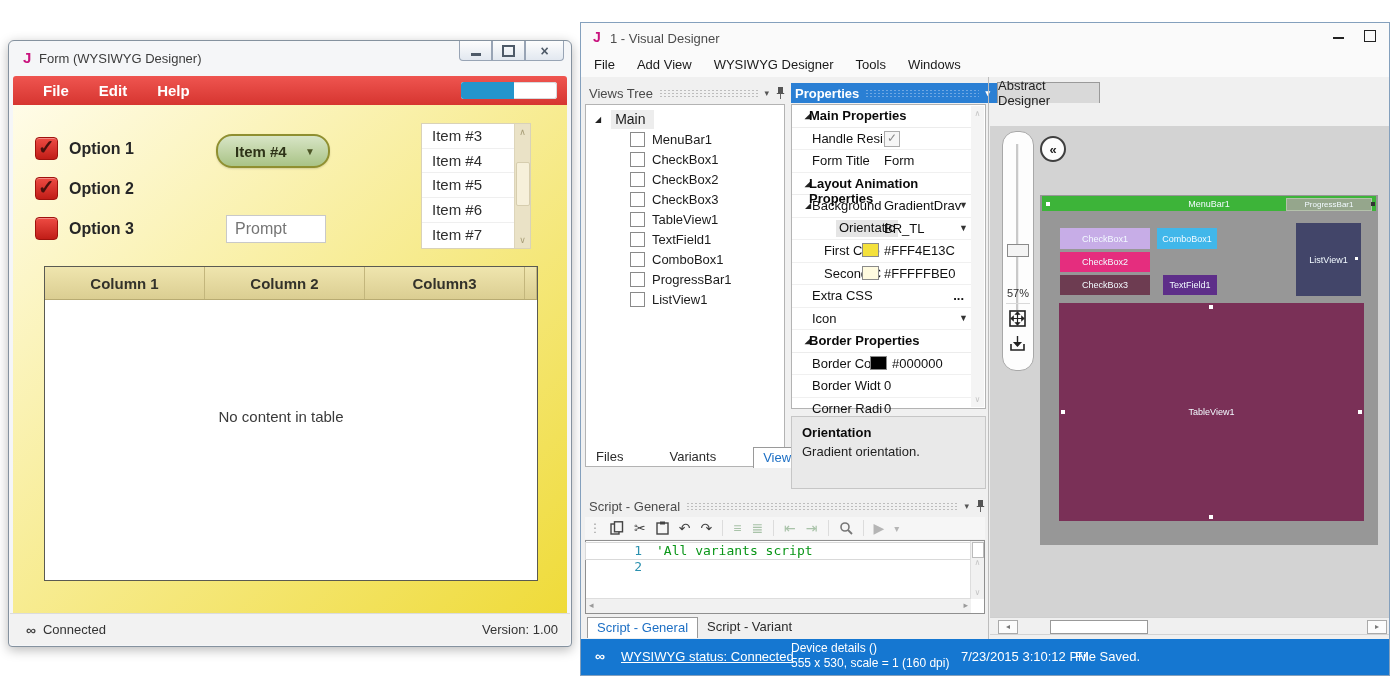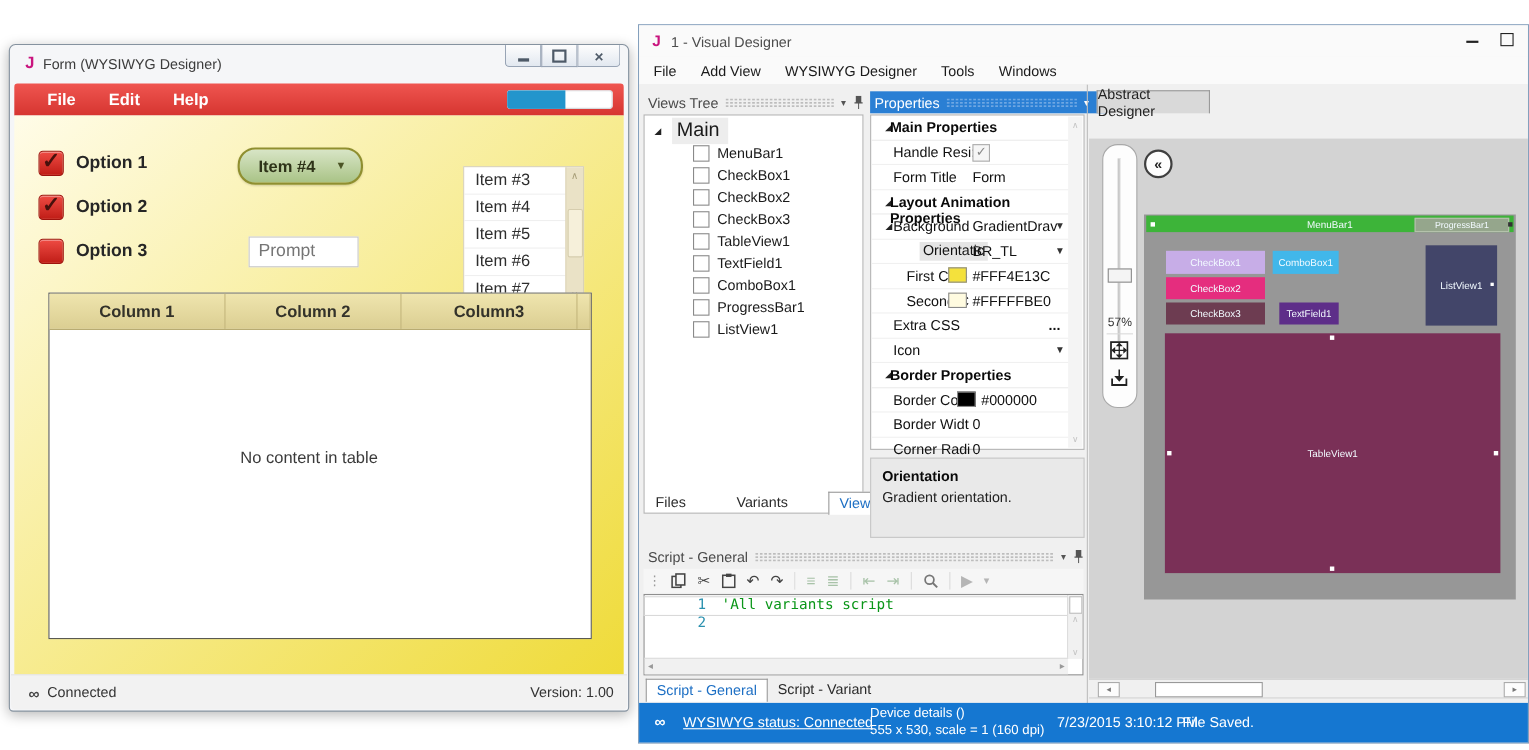--- a/index.html
+++ b/index.html
@@ -31,21 +31,21 @@
   .cbx{width:21px;height:21px;border-radius:4px;border:1px solid #9e120d;background:linear-gradient(#ee4b43,#c01d17);
     display:flex;align-items:center;justify-content:center;box-shadow:inset 0 1px 0 rgba(255,255,255,.35);}
   .cbx .ck{color:#47100c;font-size:20px;font-weight:bold;margin-top:-4px;}
   .opt .lbl{margin-left:11px;font-size:16px;font-weight:bold;color:#262626;}
   .combo{position:absolute;left:203px;top:29px;width:110px;height:30px;border-radius:16px;border:2px solid #8f8f30;
     background:linear-gradient(#d8e5c6,#a9c386);display:flex;align-items:center;box-shadow:0 1px 2px rgba(0,0,0,.15);}
   .combo .cv{margin-left:17px;font-size:15px;font-weight:bold;color:#2e3318;}
   .combo .ca{position:absolute;right:13px;font-size:10px;color:#4c5526;}
   .fld{position:absolute;left:213px;top:110px;width:100px;height:28px;border:1px solid #c9c9c9;background:#fff;
     font-size:16px;color:#9f9f9f;padding-left:8px;box-sizing:border-box;font-family:"Liberation Sans",sans-serif;outline:none;}
-  .list{position:absolute;left:408px;top:18px;width:108px;height:124px;background:#fff;border:1px solid #d9d2b8;margin-top:28px;}
+  .list{position:absolute;left:408px;top:18px;width:108px;height:124px;background:#fff;border:1px solid #d9d2b8;}
   .list .li{height:23.7px;line-height:23.7px;padding-left:10px;font-size:15px;color:#2e2e2e;border-bottom:1px solid #efefef;}
   .list-sb{position:absolute;right:0;top:0;bottom:0;width:15px;background:#eae2c6;border-left:1px solid #ddd5ba;}
   .list-sb .chv{position:absolute;left:0;width:100%;text-align:center;font-size:9px;color:#a89e78;}
   .list-sb .thumb{position:absolute;left:1px;width:12px;top:38px;height:42px;background:#f6f0da;border:1px solid #d6cdae;border-radius:2px;}
   .tbl{position:absolute;left:31px;top:161px;width:494px;height:315px;background:#fff;border:1px solid #5a5a52;box-sizing:border-box;}
   .tbl-hdr{height:32px;display:flex;background:linear-gradient(#efe5ae,#dbce92);border-bottom:1px solid #b8ab72;}
   .tbl-hdr .th{width:159px;border-right:1px solid #c3b67c;display:flex;align-items:center;justify-content:center;
     font-weight:bold;font-size:15px;color:#33322a;}
   .tbl-hdr .th-fill{flex:1;}
   .tbl-empty{position:absolute;left:0;right:20px;top:45%;text-align:center;font-size:15px;color:#3a3a3a;}
@@ -71,21 +71,21 @@
   .panel-hdr .dd{font-size:9px;color:#555;margin-right:7px;}
   .pin{width:9px;height:12px;}
   .hdr-blue{background:#2a7fd4;color:#fff;}
   .hdr-blue .dots{background-image:radial-gradient(#6ea7e3 1px,transparent 1.2px);}
   .hdr-blue .dd{color:#fff;}
 
   .white-box{position:absolute;background:#fff;border:1px solid #b3b3b3;box-sizing:border-box;}
 
   .tree-root{display:flex;align-items:center;height:20px;margin-top:4px;}
   .tree-exp{font-size:8px;color:#222;margin-left:9px;}
-  .tree-root .rl{margin-left:10px;font-size:18px;color:#1a1a1a;background:#ededed;padding:1px 8px 2px 4px;}
+  .tree-root .rl{margin-left:10px;font-size:14px;color:#1a1a1a;background:#ededed;padding:1px 8px 2px 4px;}
   .tree-item{display:flex;align-items:center;height:20px;}
   .tree-cb{width:13px;height:13px;border:1px solid #8a8a8a;background:#fff;margin-left:44px;}
   .tree-item .tl{margin-left:7px;font-size:13px;color:#1a1a1a;}
 
   .tabs{position:absolute;display:flex;font-size:13px;color:#2b2b2b;}
   .tab{padding:2px 9px 3px 9px;}
   .tab.active{background:#fff;border:1px solid #9a9a9a;border-bottom:none;color:#1d6fc4;}
 
   .prow{position:relative;height:21.5px;border-bottom:1px solid #f0f0f0;font-size:13px;color:#111;}
   .prow .pl{position:absolute;top:3px;}
@@ -297,21 +297,21 @@
             <span class="tree-cb"></span>
             <span class="tl">ListView1</span>
           </div>
       </div>
       <div class="tabs" style="left:6px;top:370px;gap:28px;">
         <span class="tab">Files</span>
         <span class="tab">Variants</span>
         <span class="tab active">Views Tree</span>
       </div>
 
-      <div class="panel-hdr hdr-blue" style="left:210px;top:6px;width:215px;">
+      <div class="panel-hdr hdr-blue" style="left:210px;top:6px;width:215px;font-weight:bold;">
         <span style="margin-left:4px;">Properties</span>
         <span class="dots"></span>
         <span class="dd">▾</span>
         <svg class="pin" viewBox="0 0 9 12">
             <path d="M2 0h5v6h1.2v1H5v5h-.9V7H.8V6H2z" fill="#fff"></path>
           </svg>
       </div>
       <div class="white-box" style="left:210px;top:27px;width:195px;height:305px;">
         <div style="position:absolute;left:0;top:0;right:13px;">
           <div class="pgrp">

